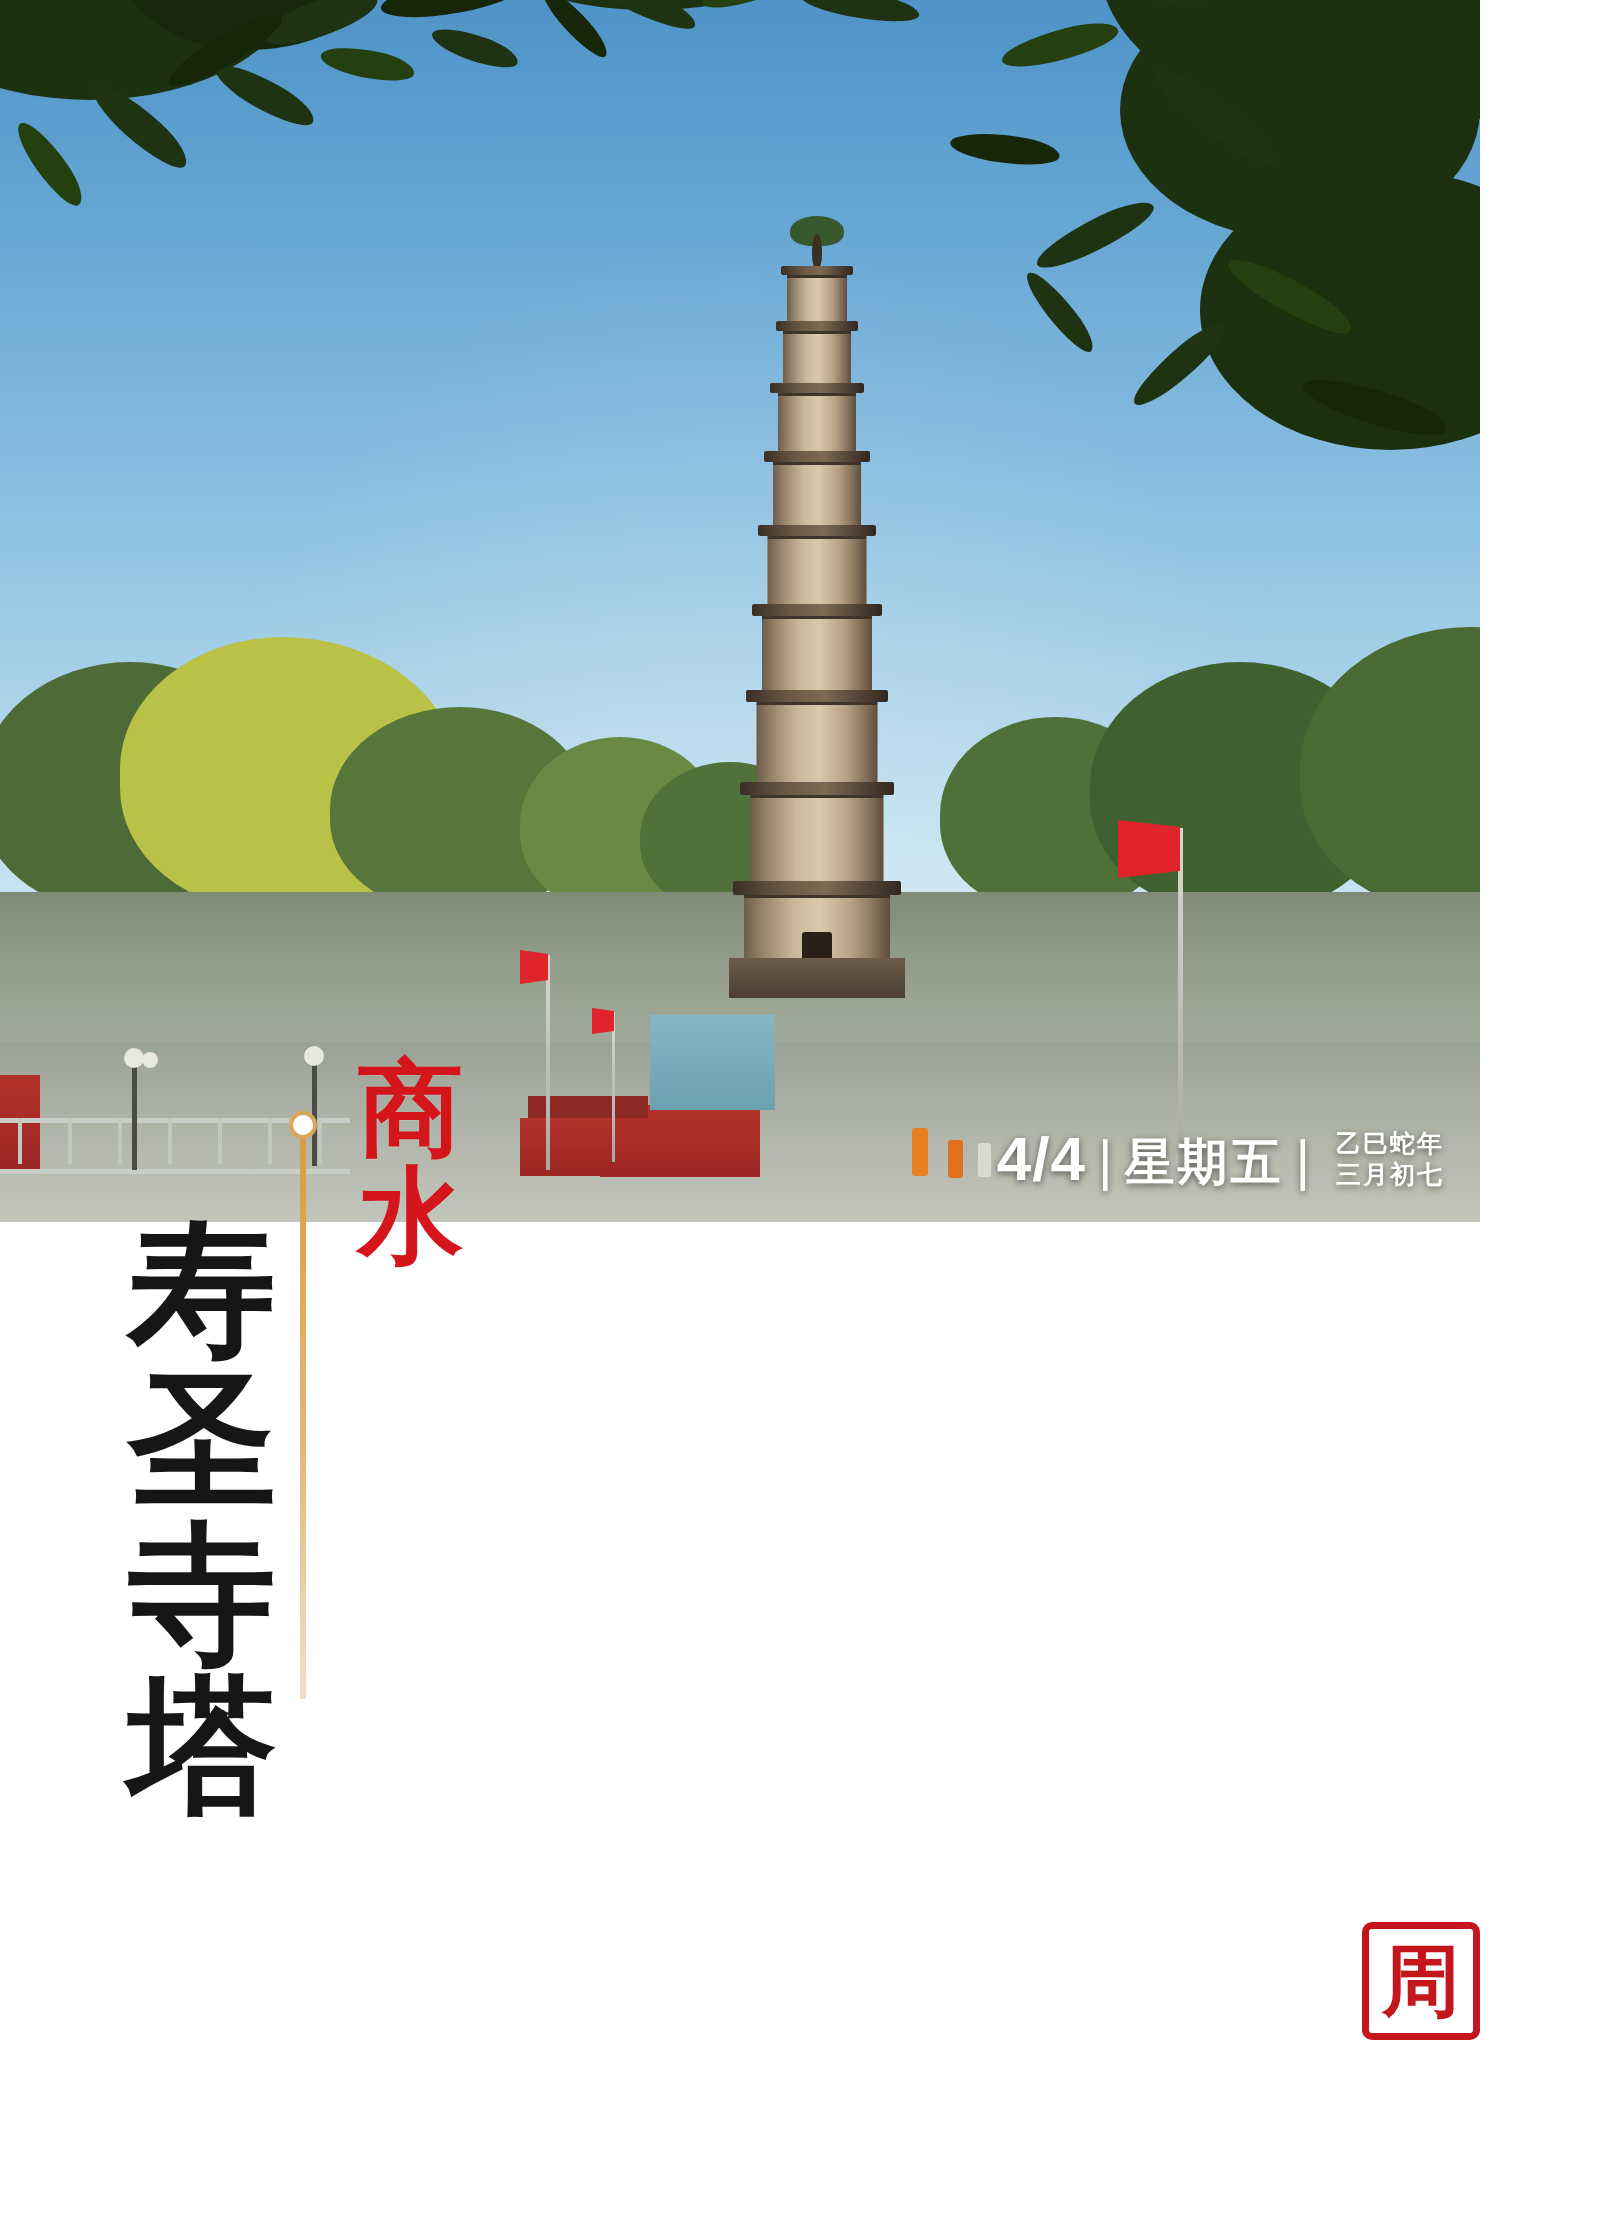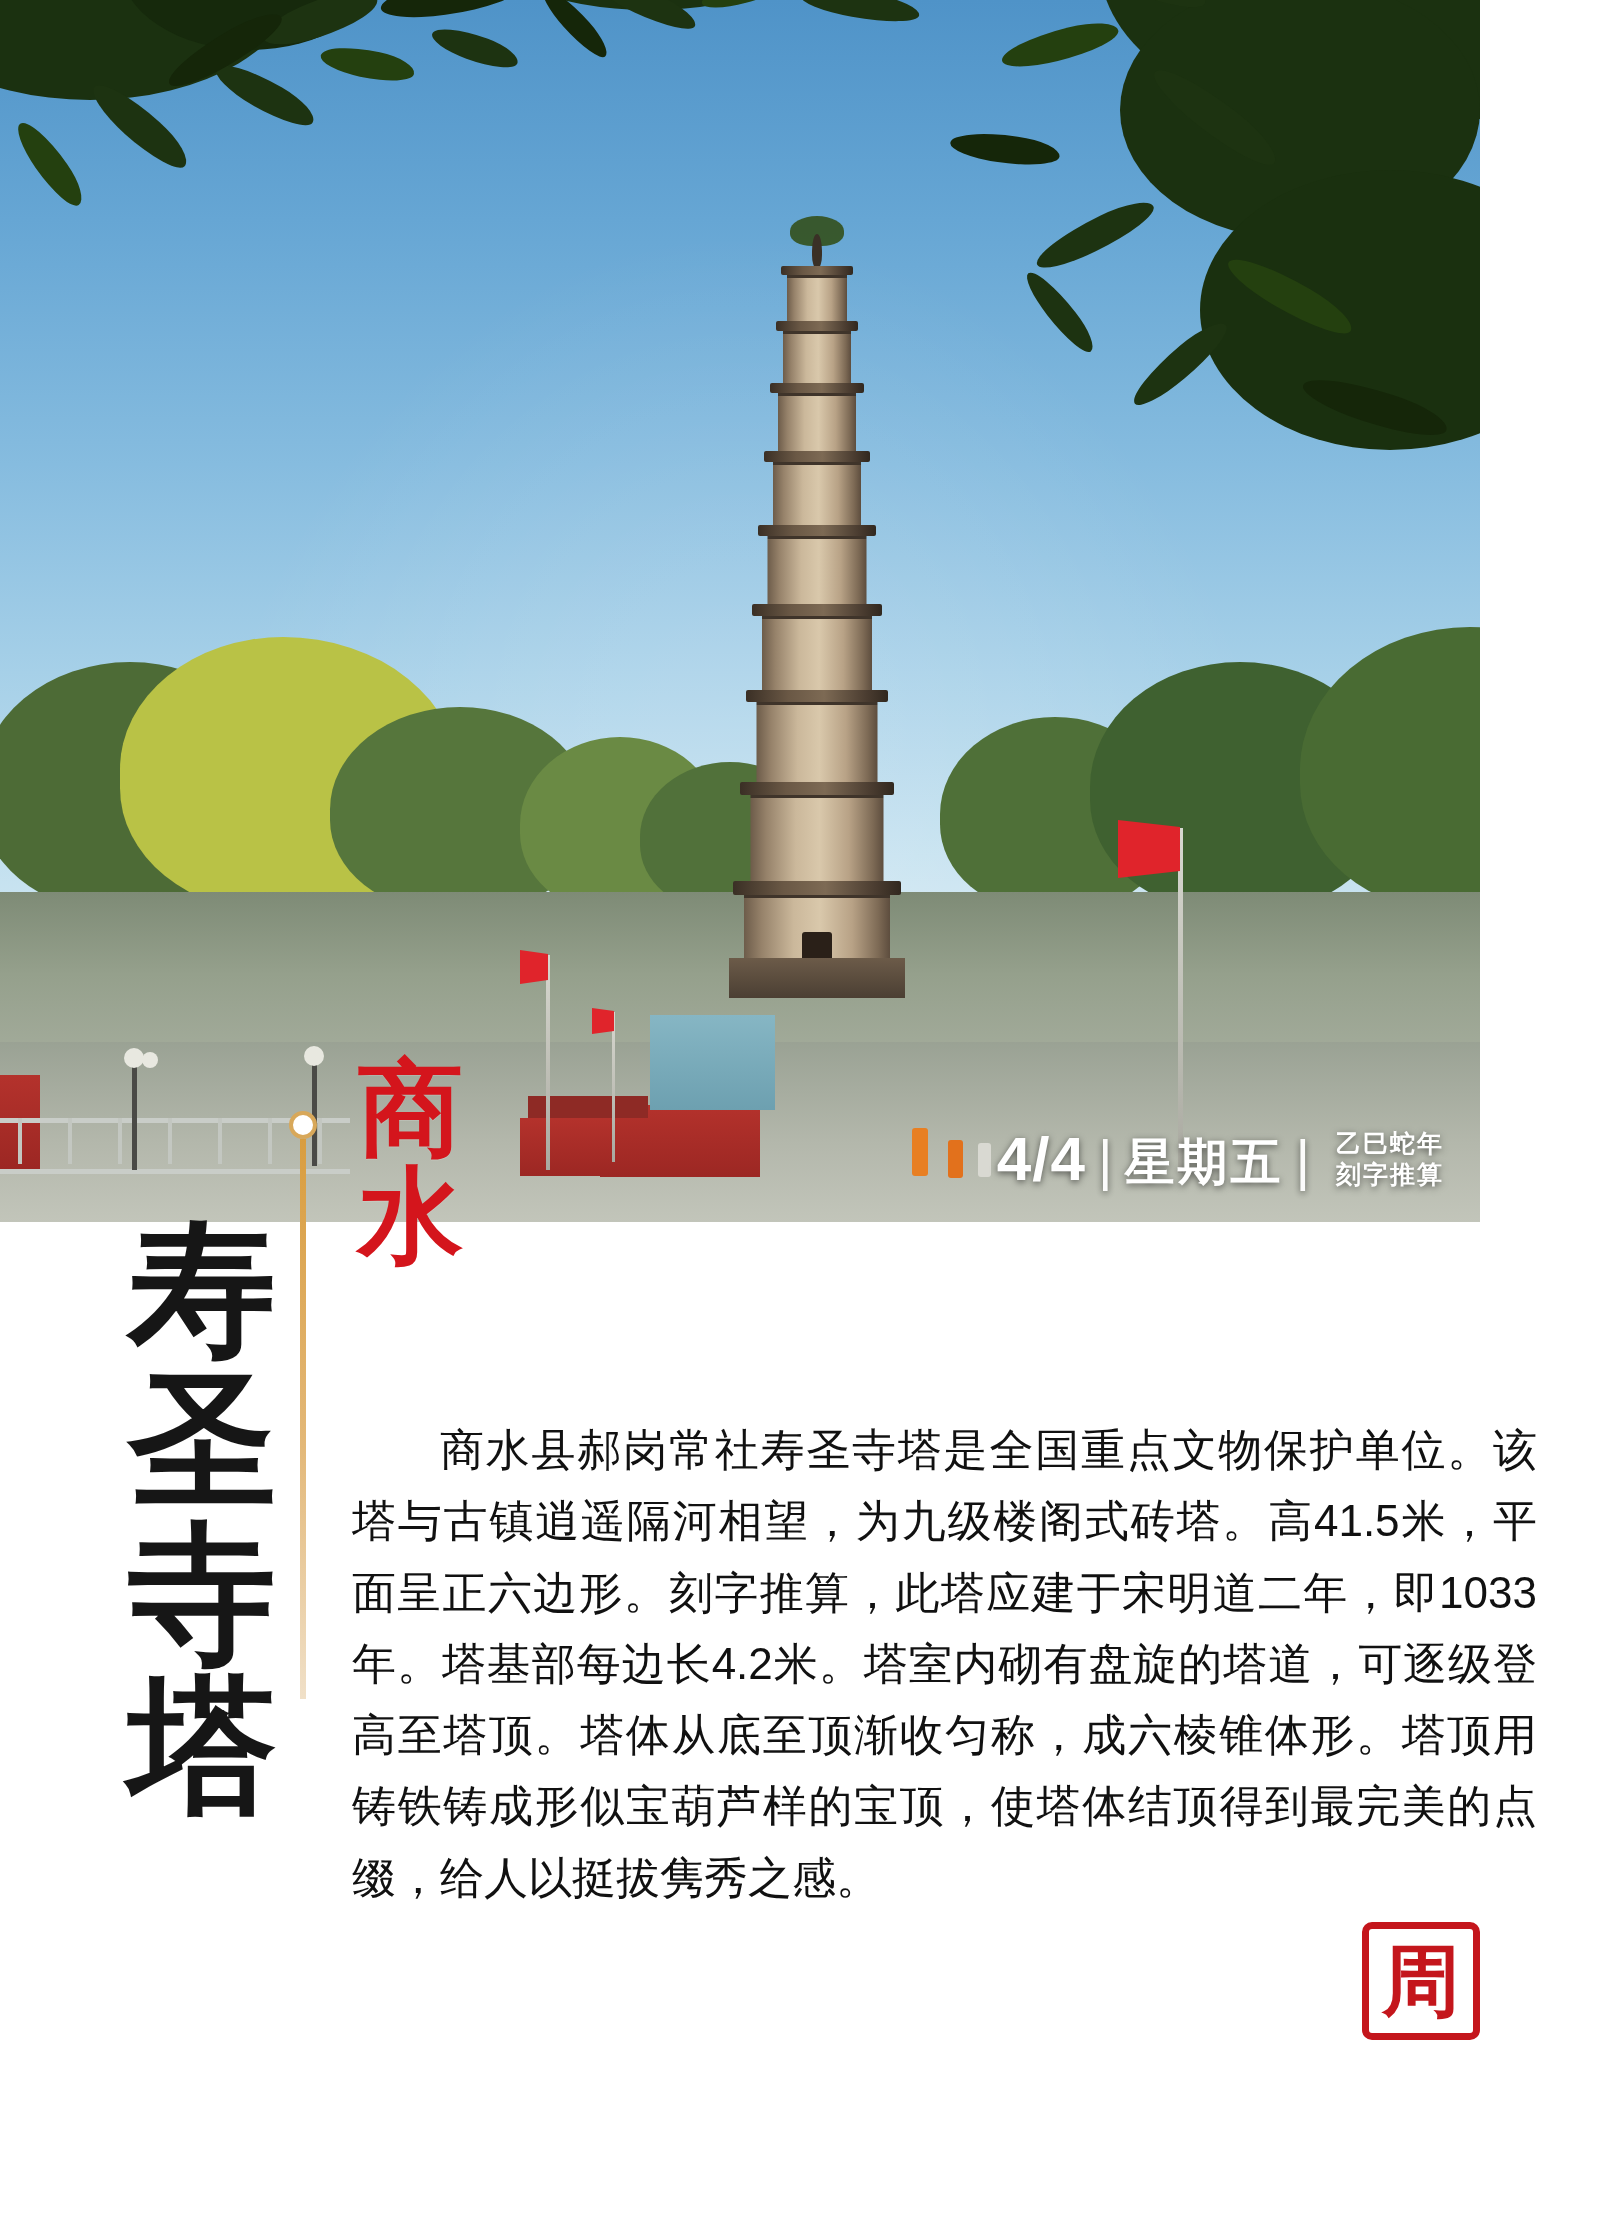--- a/index.html
+++ b/index.html
@@ -489,21 +489,21 @@
       <div class="leaf" style="right:430px;top:380px;width:100px;height:24px;transform:rotate(52deg);"></div>
     </div>
 
     <div class="date-bar">
       <div class="date-num">4/4</div>
       <div class="date-sep">|</div>
       <div class="weekday">星期五</div>
       <div class="date-sep">|</div>
       <div class="lunar">
         <div>乙巳蛇年</div>
-        <div>刻字推算</div>
+        <div>三月初七</div>
       </div>
     </div>
   </div>
 
   <div class="sheet"></div>
 
   <div class="city">
     <span>商</span>
     <span>水</span>
   </div>
@@ -511,19 +511,18 @@
   <div class="rule-dot"></div>
   <div class="rule-line"></div>
 
   <div class="vertical-title">
     <span>寿</span>
     <span>圣</span>
     <span>寺</span>
     <span>塔</span>
   </div>
 
-  <p class="body-text">商水县郝岗常社寿圣寺塔是全国重点文物保护单位。该塔与古镇逍遥隔河相望，为九级楼阁式砖塔。高41.5米，平面呈正六边形。刻字推算，此塔应建于宋明道二年，即1033年。塔基部每边长4.2米。塔室内砌有盘旋的塔道，可逐级登高至塔顶。塔体从底至顶渐收匀称，成六棱锥体形。塔顶用铸铁铸成形似宝葫芦样的宝顶，使塔体结顶得到最完美的点缀，给人以挺拔隽秀之感。</p>
 
   <div class="seal">
     <span class="seal-char">周</span>
   </div>
 
 </div>
 
 </body></html>

